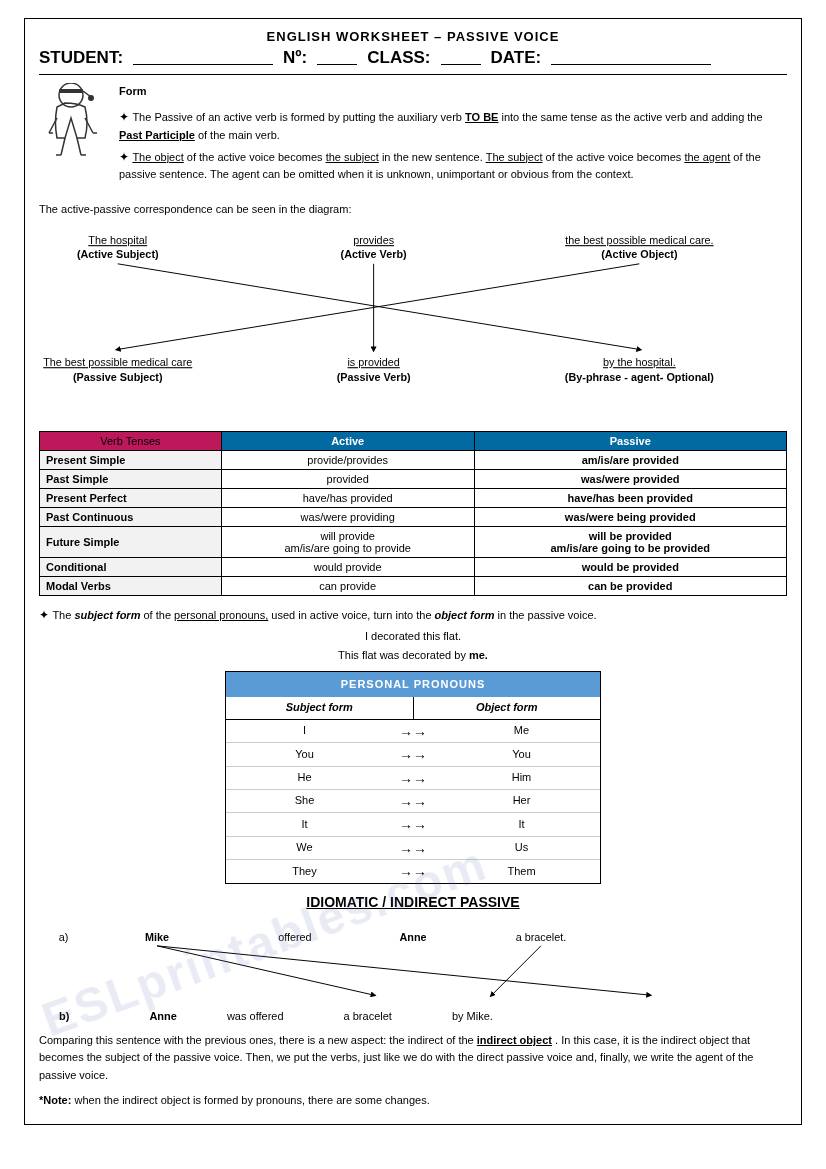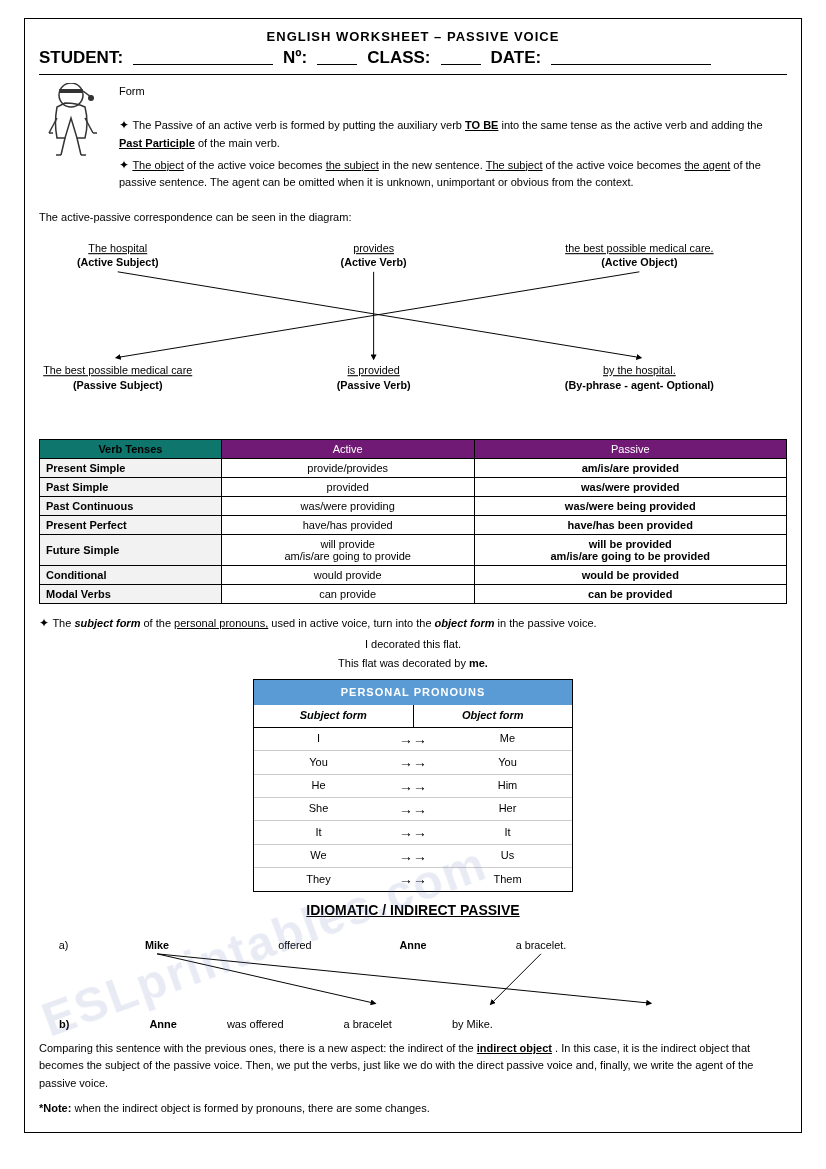--- a/index.html
+++ b/index.html
@@ -63,22 +63,22 @@
     .form-icon {
       width: 70px;
       flex-shrink: 0;
     }
     .form-text {
       flex: 1;
       font-size: 11px;
       line-height: 1.55;
     }
     .form-text .form-title {
-      font-weight: normal;
-      margin-bottom: 16px;
+      font-weight: bold;
+      margin-bottom: 8px;
     }
     .bullet { font-size: 12px; }
     .underline { text-decoration: underline; }
     .bold { font-weight: bold; }
 
     
     .diagram-section {
       margin: 20px 0;
       font-size: 11px;
     }
@@ -91,29 +91,29 @@
       width: 100%;
       border-collapse: collapse;
       margin: 10px 0;
       font-size: 11px;
     }
     .verb-table th, .verb-table td {
       border: 1px solid #000;
       padding: 3px 6px;
     }
     .verb-table thead tr th {
-      background-color: #701a75;
+      background-color: #0369a1;
       color: #fff;
+      font-weight: bold;
+      text-align: center;
+    }
+    .verb-table thead tr th:first-child {
+      background-color: #be185d;
+      color: #000;
       font-weight: normal;
-      text-align: center;
-    }
-    .verb-table thead tr th:first-child {
-      background-color: #0f766e;
-      color: #000;
-      font-weight: bold;
     }
     .verb-table td:first-child {
       font-weight: bold;
       background-color: #f2f2f2;
     }
     .verb-table td:nth-child(2) {
       text-align: center;
     }
     .verb-table td:nth-child(3) {
       text-align: center;
@@ -127,21 +127,21 @@
       font-size: 11px;
       line-height: 1.6;
     }
     .pronouns-table-wrapper {
       display: flex;
       justify-content: center;
       margin-top: 6px;
     }
     .pronouns-table {
       border: 1px solid #000;
-      width: 320px;
+      width: 376px;
     }
     .pronouns-header {
       background-color: #5b9bd5;
       color: #fff;
       text-align: center;
       font-weight: bold;
       padding: 4px;
       font-size: 11px;
       letter-spacing: 1px;
     }
@@ -347,28 +347,28 @@
           <td>Present Simple</td>
           <td style="text-align: center; white-space: pre-line;">provide/provides</td>
           <td style="text-align: center; font-weight: bold; white-space: pre-line;">am/is/are provided</td>
         </tr>
         <tr>
           <td>Past Simple</td>
           <td style="white-space: pre-line;">provided</td>
           <td style="text-align: center; font-weight: bold; white-space: pre-line; margin-left: 17px;">was/were provided</td>
         </tr>
         <tr>
+          <td>Present Perfect</td>
+          <td style="text-align: center; white-space: pre-line;">have/has provided</td>
+          <td style="text-align: center; font-weight: bold; white-space: pre-line;">have/has been provided</td>
+        </tr>
+        <tr>
           <td>Past Continuous</td>
           <td style="text-align: center; white-space: pre-line;">was/were providing</td>
           <td style="text-align: center; font-weight: bold; white-space: pre-line;">was/were being provided</td>
-        </tr>
-        <tr>
-          <td>Present Perfect</td>
-          <td style="text-align: center; white-space: pre-line;">have/has provided</td>
-          <td style="text-align: center; font-weight: bold; white-space: pre-line;">have/has been provided</td>
         </tr>
         <tr>
           <td>Future Simple</td>
           <td style="text-align: center; white-space: pre-line;">will provide
 am/is/are going to provide</td>
           <td style="text-align: center; font-weight: bold; white-space: pre-line;">will be provided
 am/is/are going to be provided</td>
         </tr>
         <tr>
           <td>Conditional</td>

